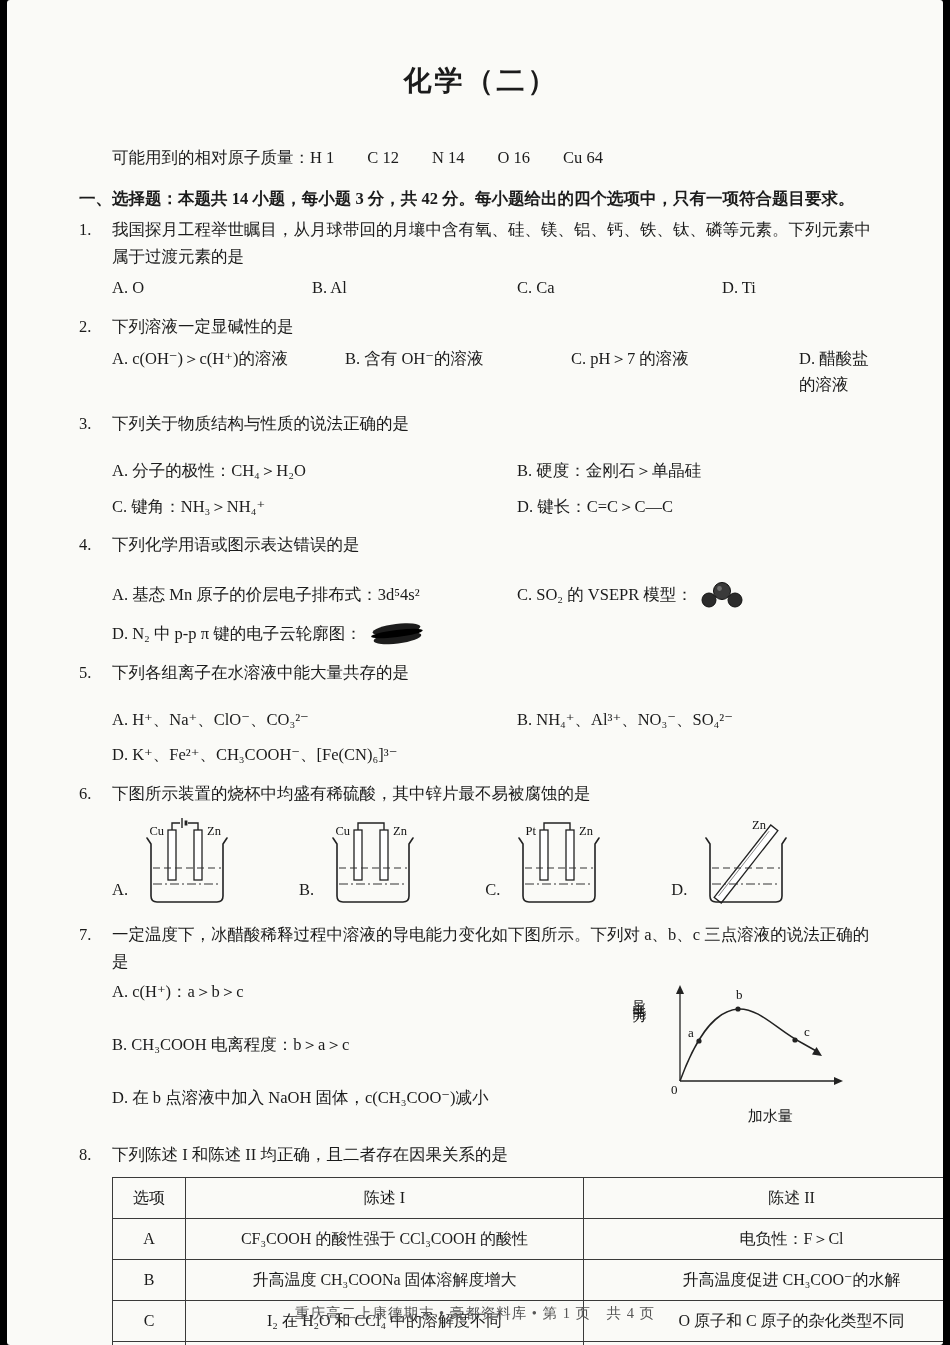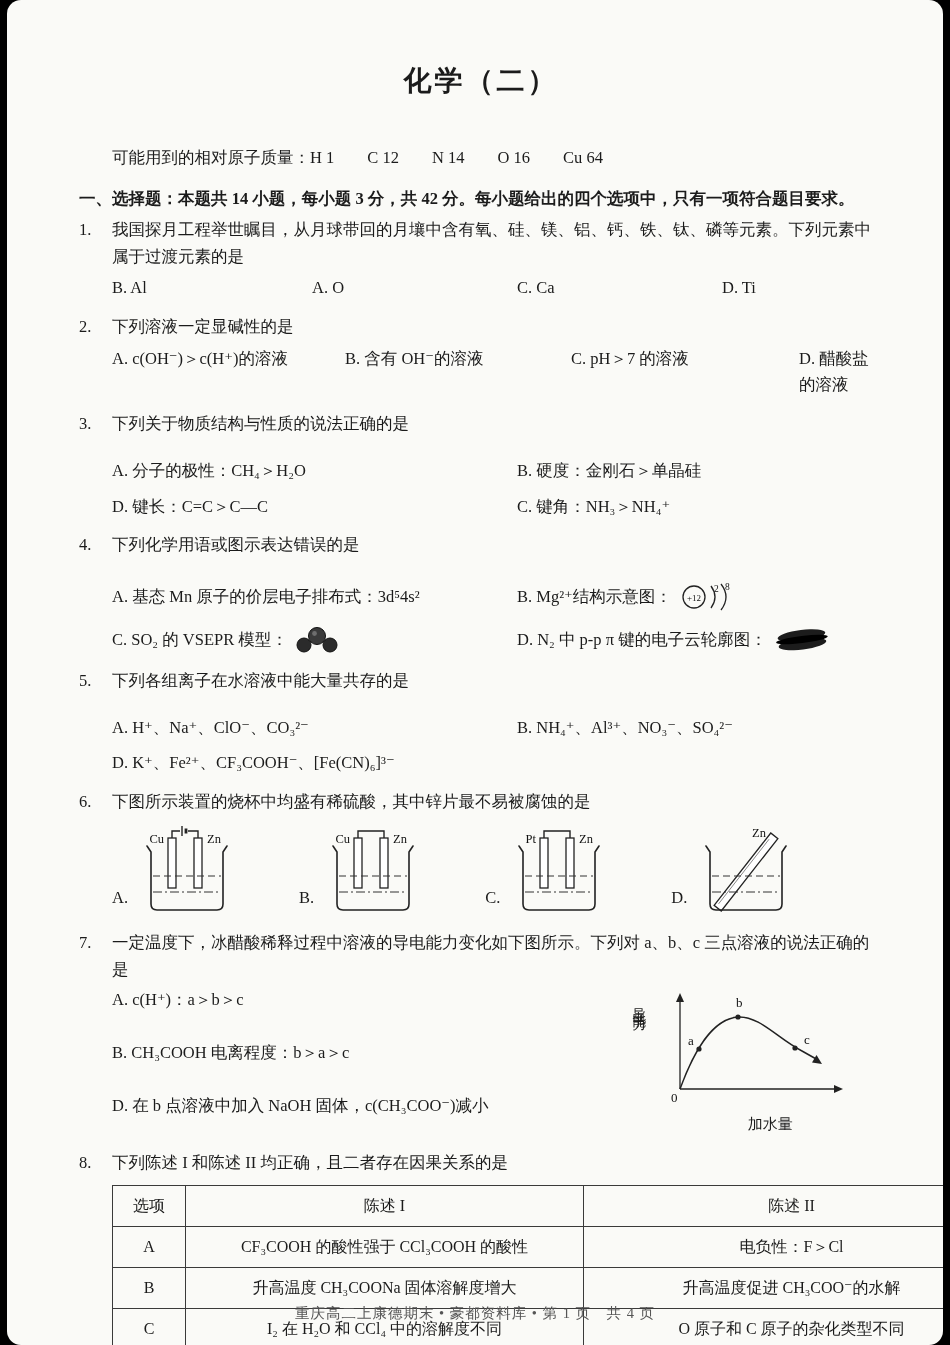--- a/index.html
+++ b/index.html
@@ -1,18 +1,18 @@
 <!DOCTYPE html>
 <html><head>
 <meta charset="utf-8">
 <style>
   * { margin:0; padding:0; box-sizing:border-box; }
   body { background:#000; font-family:"Liberation Serif","DejaVu Serif",serif; color:#1b1b1b; }
   .page { position:relative; width:950px; height:1345px; background:#000; overflow:hidden; margin:0 auto; }
-  .sheet { position:absolute; left:7px; right:7px; top:0; bottom:0; background:#fafaf7; border-radius:14px;
+  .sheet { position:absolute; left:7px; right:7px; top:0; bottom:0; background:#fafaf7; border-radius:3px;
            padding:46px 60px 0 72px; overflow:hidden; font-size:16.5px; line-height:1.62; }
   .title { text-align:center; font-size:28px; font-weight:bold; letter-spacing:3px; margin:12px 0 42px; }
   .masses { margin:0 0 14px 33px; }
   .section { font-weight:bold; margin:0 0 4px; }
   .q { margin-bottom:12px; }
   .qhead { display:grid; grid-template-columns:33px 1fr; }
   .opts { display:grid; margin:5px 0 0 33px; }
   .row4-q1 { grid-template-columns:200px 205px 205px 1fr; }
   .row4-q2 { grid-template-columns:207px 200px 202px 1fr;gap:26px; }
   .grid2 { grid-template-columns:405px 1fr; row-gap:9px;margin-top:20px; }
@@ -54,22 +54,22 @@
   <h1 class="title">化学（二）</h1>
   <p class="masses">可能用到的相对原子质量：H 1　　C 12　　N 14　　O 16　　Cu 64</p>
   <p class="section">一、选择题：本题共 14 小题，每小题 3 分，共 42 分。每小题给出的四个选项中，只有一项符合题目要求。</p>
 
   <div class="q">
     <div class="qhead">
       <span class="qnum">1.</span>
       <span class="qtext">我国探月工程举世瞩目，从月球带回的月壤中含有氧、硅、镁、铝、钙、铁、钛、磷等元素。下列元素中属于过渡元素的是</span>
     </div>
     <div class="opts row4-q1">
+      <span>A. O</span>
       <span>B. Al</span>
-      <span>A. O</span>
       <span>C. Ca</span>
       <span>D. Ti</span>
     </div>
   </div>
 
   <div class="q">
     <div class="qhead">
       <span class="qnum">2.</span>
       <span class="qtext">下列溶液一定显碱性的是</span>
     </div>
@@ -82,44 +82,33 @@
   </div>
 
   <div class="q">
     <div class="qhead">
       <span class="qnum">3.</span>
       <span class="qtext">下列关于物质结构与性质的说法正确的是</span>
     </div>
     <div class="opts grid2">
       <span>A. 分子的极性：CH₄＞H₂O</span>
       <span>B. 硬度：金刚石＞单晶硅</span>
+      <span>C. 键角：NH₃＞NH₄⁺</span>
       <span>D. 键长：C=C＞C—C</span>
-      <span>C. 键角：NH₃＞NH₄⁺</span>
     </div>
   </div>
 
   <div class="q">
     <div class="qhead">
       <span class="qnum">4.</span>
       <span class="qtext">下列化学用语或图示表达错误的是</span>
     </div>
     <div class="opts grid2">
       <span class="optline">
         <span>A. 基态 Mn 原子的价层电子排布式：3d⁵4s²</span>
-      </span>
-      <span class="optline">
-        <span>B. Mg²⁺结构示意图：</span>
-        <svg width="62" height="36" viewBox="0 0 62 36">
-          <circle cx="16" cy="18" r="11" fill="none" stroke="#222" stroke-width="1.3"></circle>
-          <text x="16" y="22" text-anchor="middle" font-size="9" fill="#111">+12</text>
-          <path d="M33,7 Q41,18 33,29" fill="none" stroke="#222" stroke-width="1.3"></path>
-          <path d="M43,5 Q53,18 43,31" fill="none" stroke="#222" stroke-width="1.3"></path>
-          <text x="36" y="13" font-size="9.5" fill="#111">2</text>
-          <text x="47" y="11" font-size="9.5" fill="#111">8</text>
-        </svg>
       </span>
       <span class="optline">
         <span>C. SO₂ 的 VSEPR 模型：</span>
         <svg width="46" height="32" viewBox="0 0 46 32">
           <circle cx="10" cy="21" r="7" fill="#2b2b2b" stroke="#111"></circle>
           <circle cx="36" cy="21" r="7" fill="#2b2b2b" stroke="#111"></circle>
           <circle cx="23" cy="12" r="8.5" fill="#3a3a3a" stroke="#111"></circle>
           <circle cx="20.5" cy="9.5" r="2.4" fill="#6e6e6e"></circle>
         </svg>
       </span>
@@ -137,21 +126,21 @@
   </div>
 
   <div class="q">
     <div class="qhead">
       <span class="qnum">5.</span>
       <span class="qtext">下列各组离子在水溶液中能大量共存的是</span>
     </div>
     <div class="opts grid2">
       <span>A. H⁺、Na⁺、ClO⁻、CO₃²⁻</span>
       <span>B. NH₄⁺、Al³⁺、NO₃⁻、SO₄²⁻</span>
-      <span>D. K⁺、Fe²⁺、CF₃COOH⁻、[Fe(CN)₆]³⁻</span>
+      <span>D. K⁺、Fe²⁺、CH₃COOH⁻、[Fe(CN)₆]³⁻</span>
     </div>
   </div>
 
   <div class="q">
     <div class="qhead">
       <span class="qnum">6.</span>
       <span class="qtext">下图所示装置的烧杯中均盛有稀硫酸，其中锌片最不易被腐蚀的是</span>
     </div>
     <div class="beakers">
 

